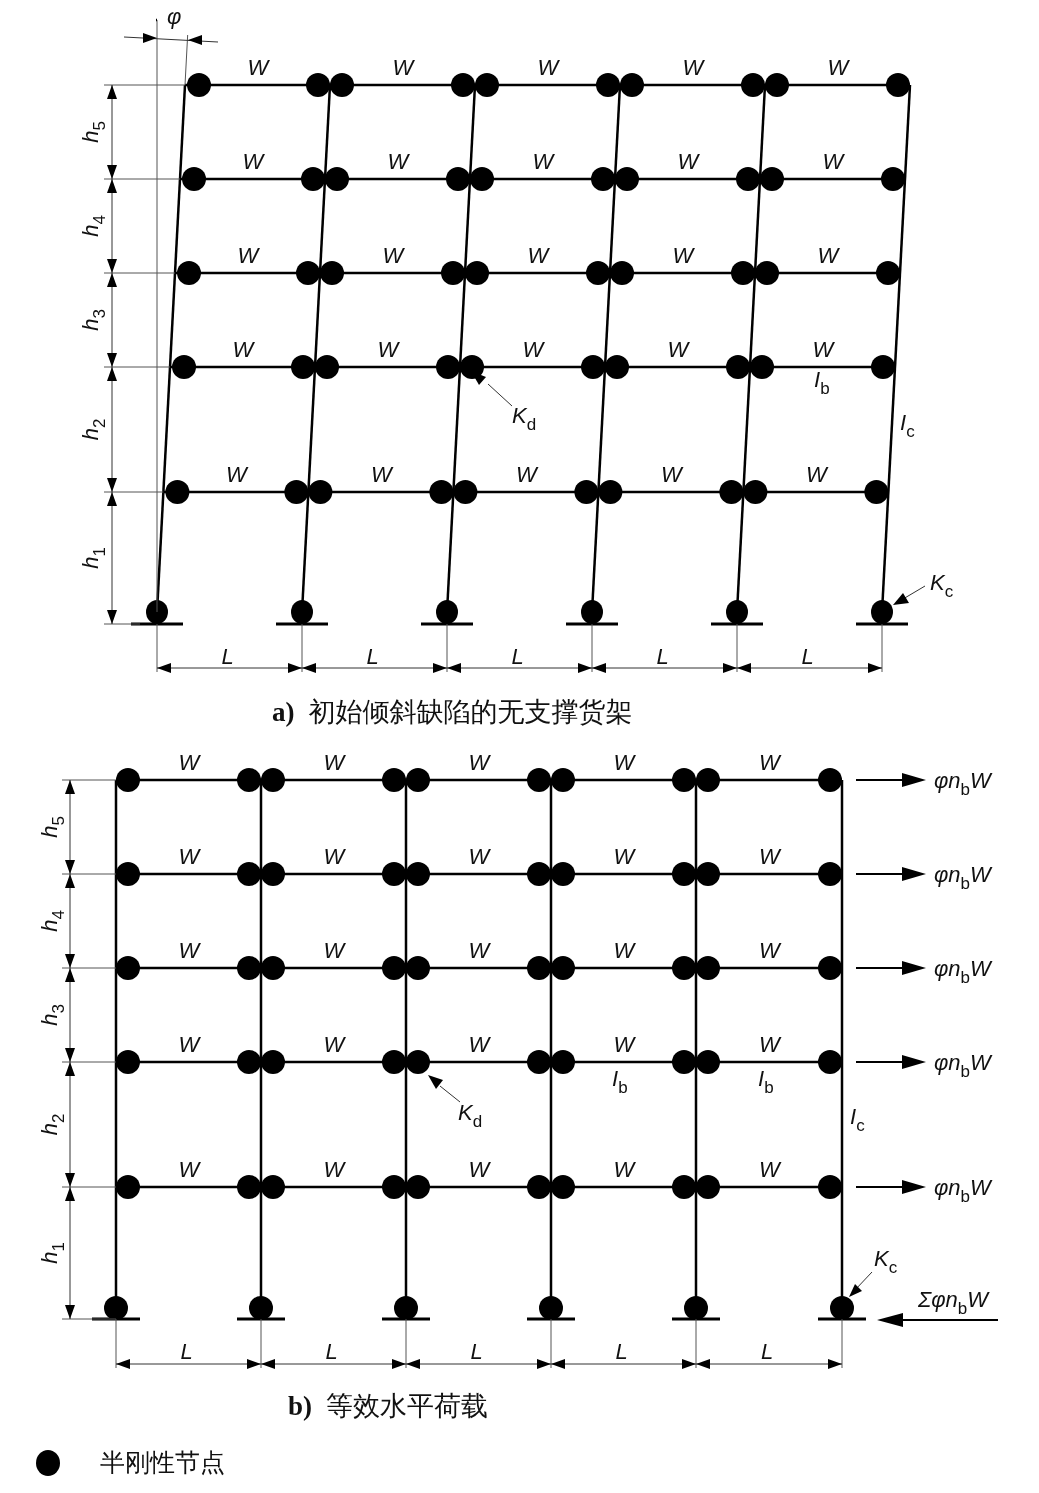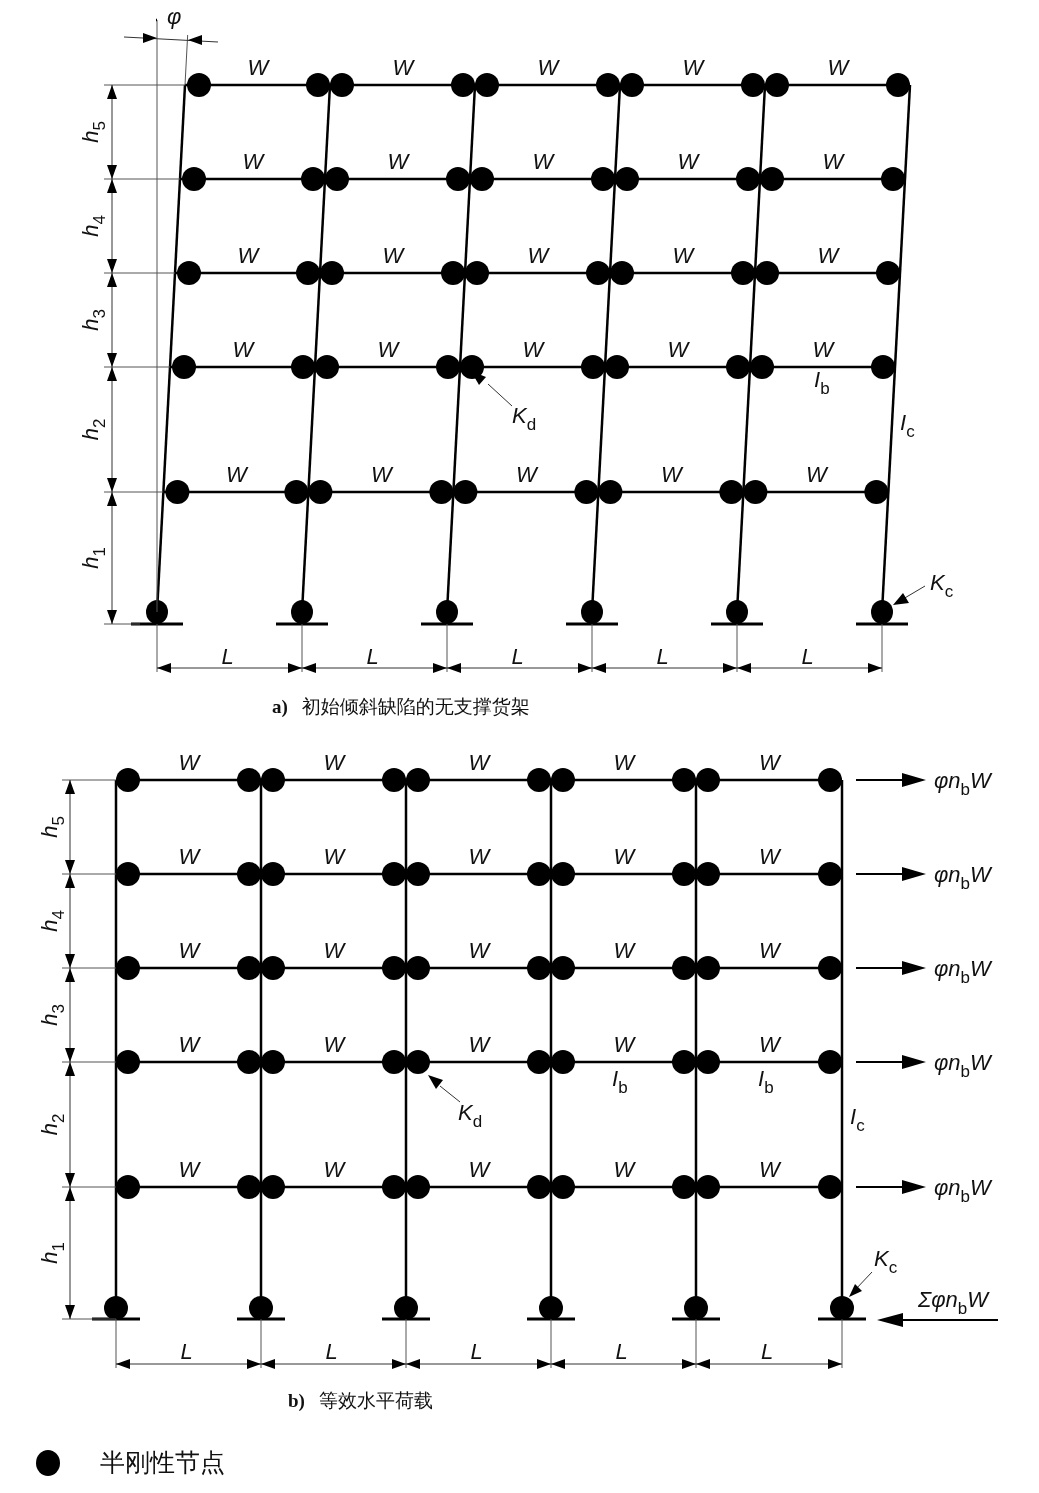--- a/index.html
+++ b/index.html
@@ -1,19 +1,19 @@
 <!DOCTYPE html>
 <html><head>
 <meta charset="utf-8">
 <style>
   html,body{margin:0;padding:0;background:#fff;}
   body{width:1039px;height:1493px;position:relative;overflow:hidden;font-family:"Liberation Sans",sans-serif;}
   svg{position:absolute;left:0;top:0;}
   .lbl{font-family:"Liberation Sans",sans-serif;font-style:italic;font-size:22px;fill:#111;}
-  .caption{position:absolute;font-size:19px;color:#111;font-family:"DejaVu Sans",sans-serif;}
+  .caption{position:absolute;font-size:27px;color:#111;font-family:"DejaVu Sans",sans-serif;}
   .caption b{font-family:"Liberation Serif",serif;font-weight:bold;margin-right:14px;}
   .legend{position:absolute;left:36px;top:1446px;display:flex;align-items:center;font-size:25px;color:#111;font-family:Liberation Mono, monospace;}
   .legend .dot{width:24px;height:26px;border-radius:50%;background:#000;margin-right:40px;}
 </style>
 </head>
 <body>
 
 <svg id="diagram" width="1039" height="1493" viewBox="0 0 1039 1493">
     <line x1="157" y1="612" x2="185" y2="85" stroke="#000" stroke-width="2.5"></line>
     <line x1="302" y1="612" x2="330" y2="85" stroke="#000" stroke-width="2.5"></line>

